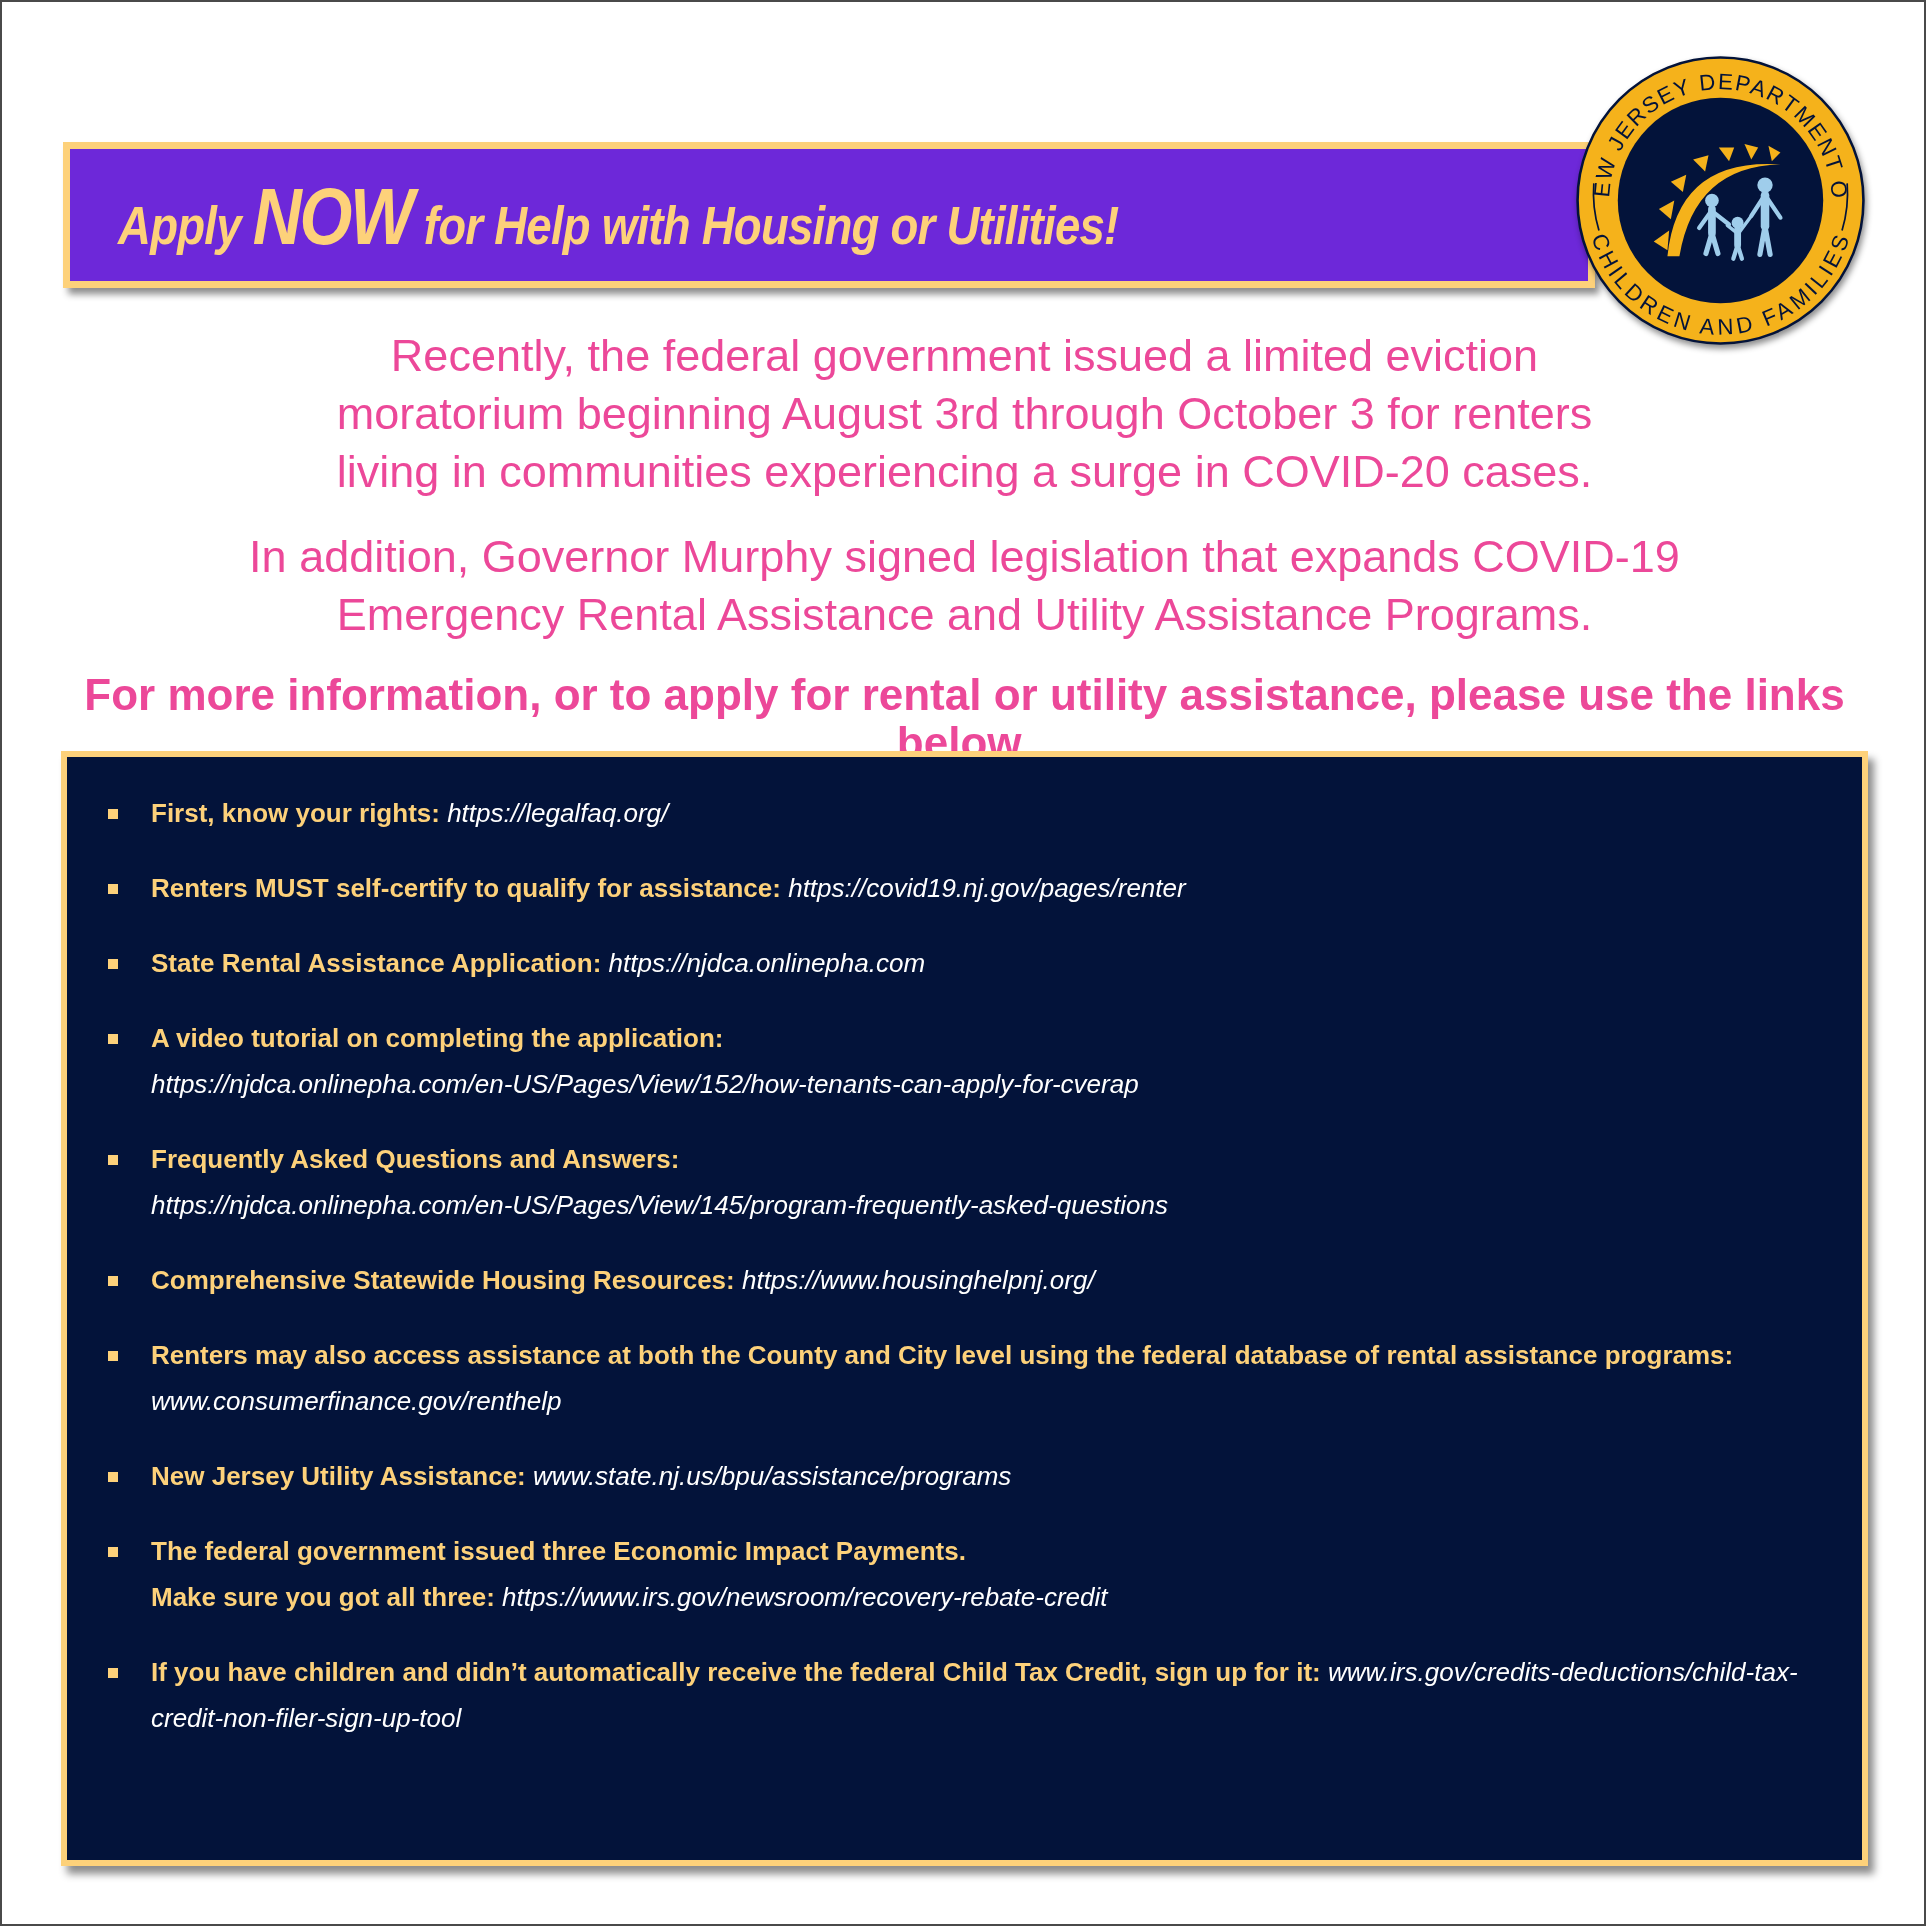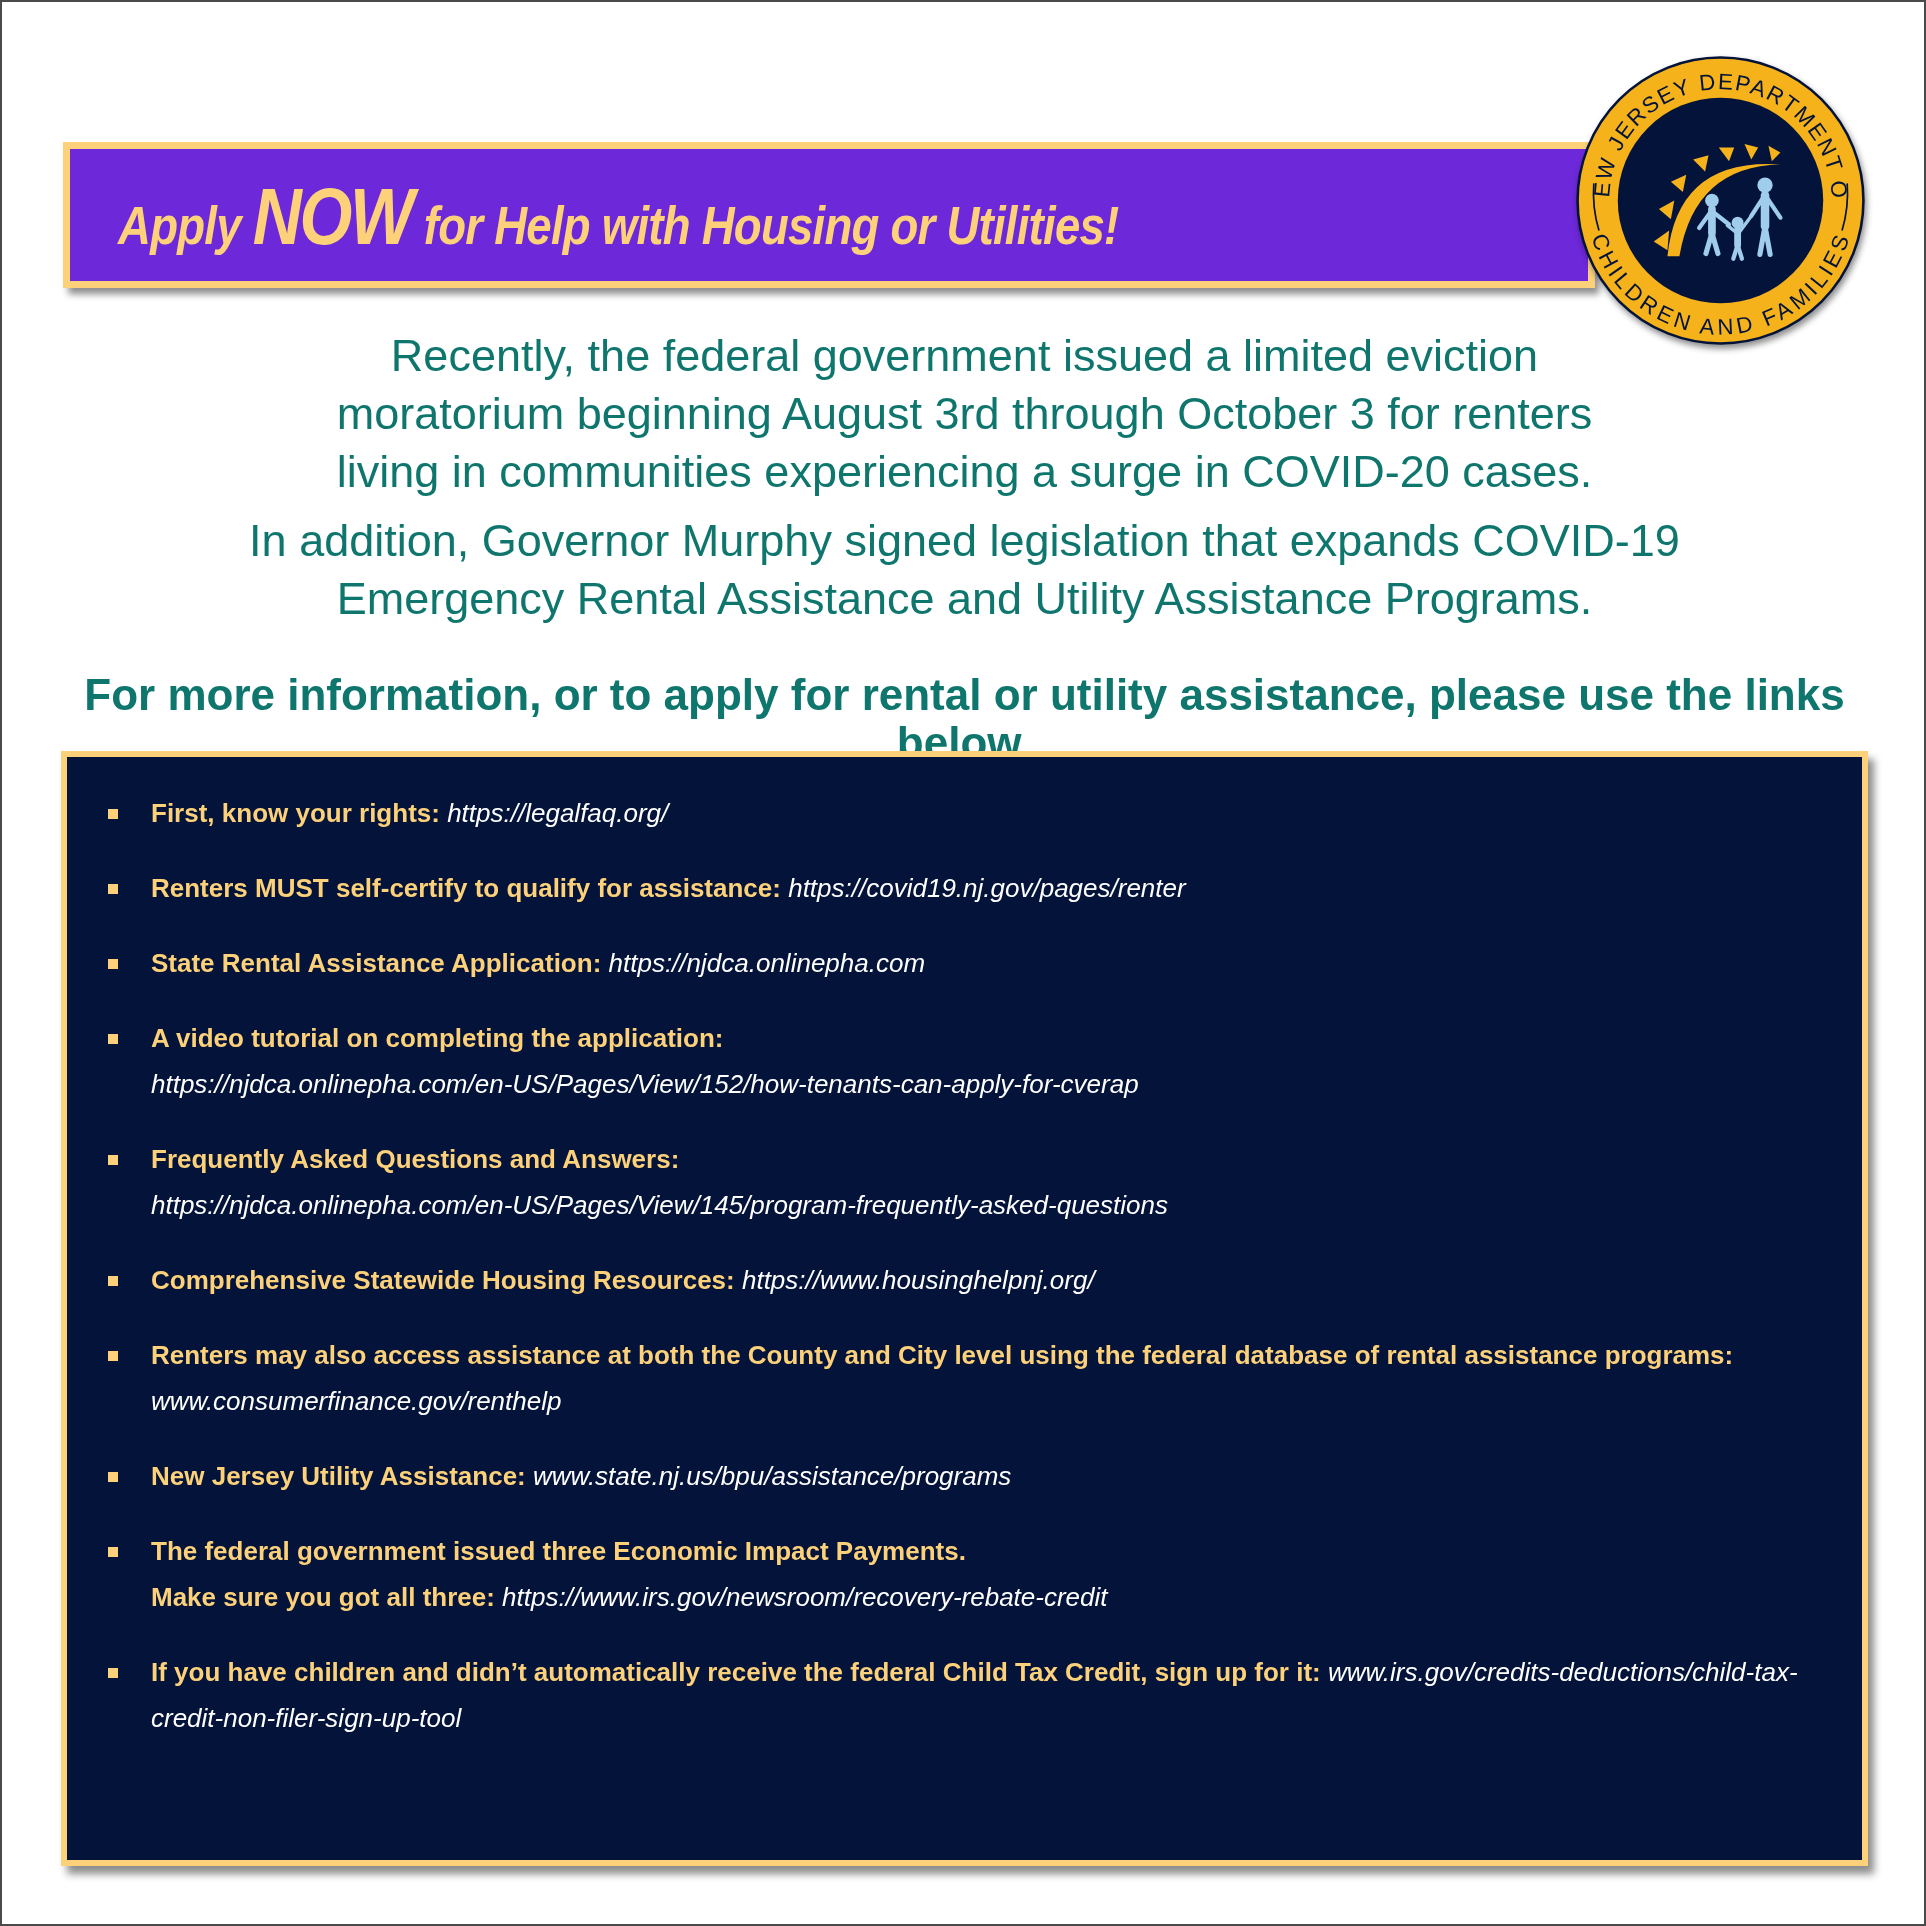--- a/index.html
+++ b/index.html
@@ -19,24 +19,24 @@
     color: #FDD17A; font-size: 53px; letter-spacing: -0.9px; white-space: nowrap;
     transform: scaleX(0.86); transform-origin: left center;
   }
   .banner-title .now { font-size: 79px; letter-spacing: -2.6px; }
   .seal {
     position: absolute; left: 1573px; top: 53px; width: 291px; height: 291px;
     filter: drop-shadow(2.6px 4.3px 3.4px rgba(0,0,0,0.45));
   }
   .intro {
     position: absolute; left: 51px; width: 1823px; text-align: center; margin: 0;
-    color: #0f766e; font-family: "Liberation Sans", sans-serif;
+    color: #ec4899; font-family: "Liberation Sans", sans-serif;
   }
   .intro-1 { top: 325px; font-size: 45px; line-height: 58px; }
-  .intro-2 { top: 510px; font-size: 45px; line-height: 58px; }
+  .intro-2 { top: 526px; font-size: 45px; line-height: 58px; }
   .intro-3 { top: 669px; font-size: 44px; font-weight: bold; line-height: 48px; }
   .panel {
     position: absolute; left: 59px; top: 749px; width: 1807px; height: 1115px;
     background: #03133A; border: 6.8px solid #FDD17A; box-sizing: border-box;
     box-shadow: 6px 7.7px 7.7px rgba(0,0,0,0.45);
   }
   .links { list-style: none; margin: 0; padding: 0; position: absolute; left: 41px; top: 33px; right: 34px; }
   .link-item {
     position: relative; padding-left: 43px; color: #FDD17A; font-weight: bold;
     font-size: 26px; line-height: 46px; margin-bottom: 29px;

